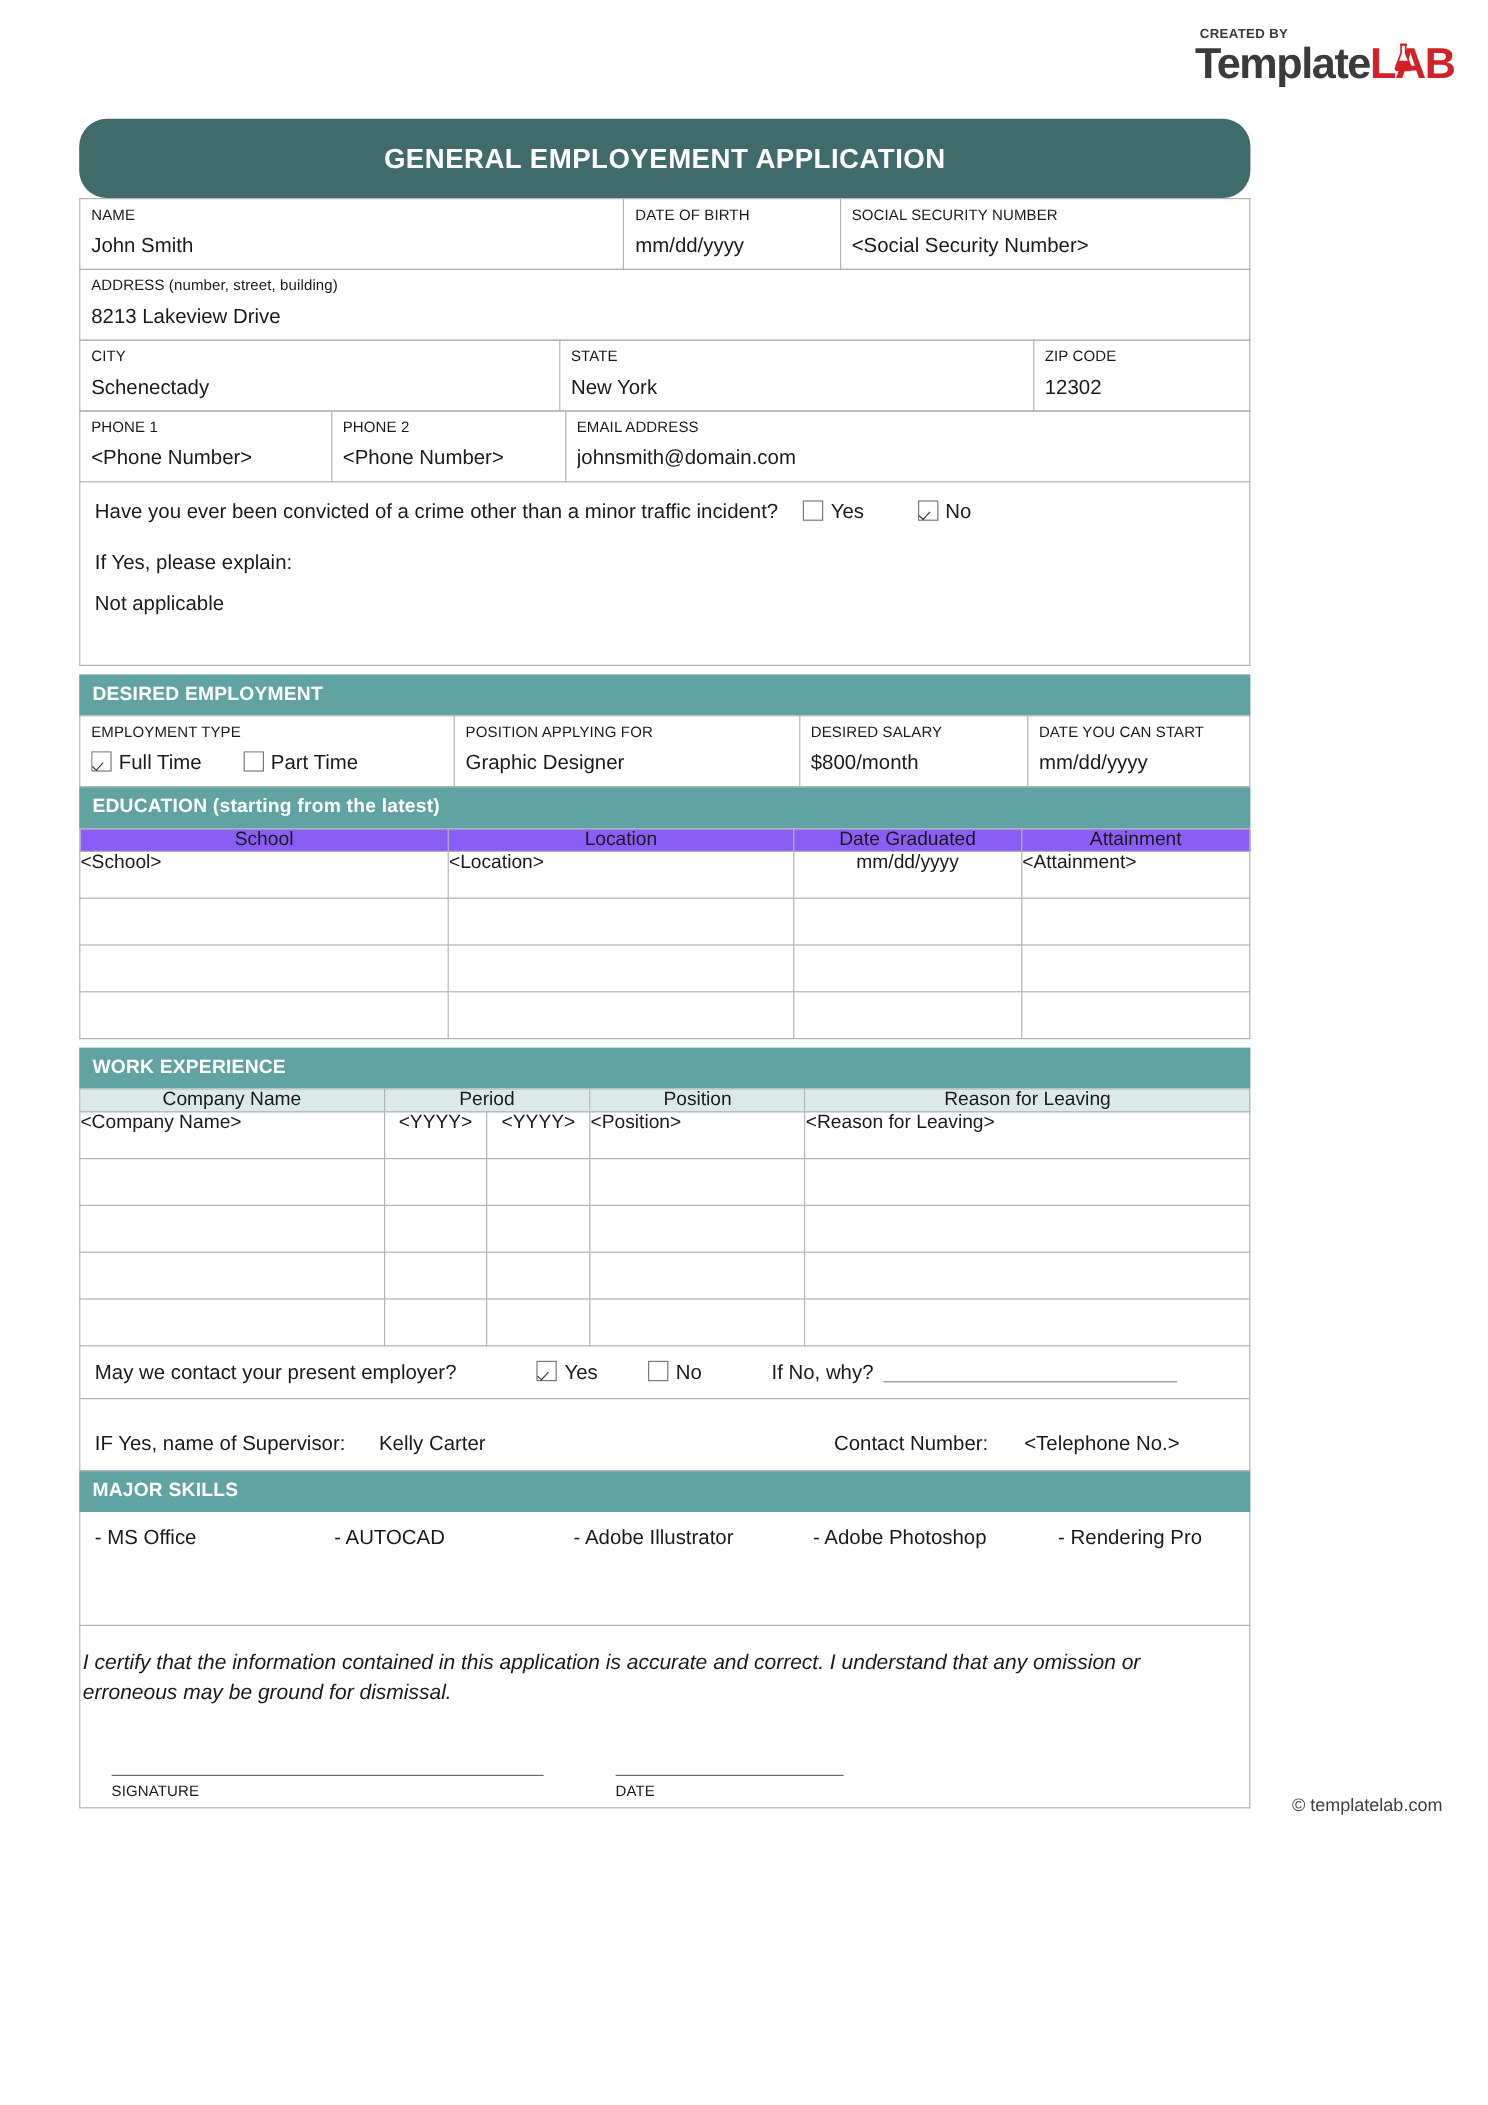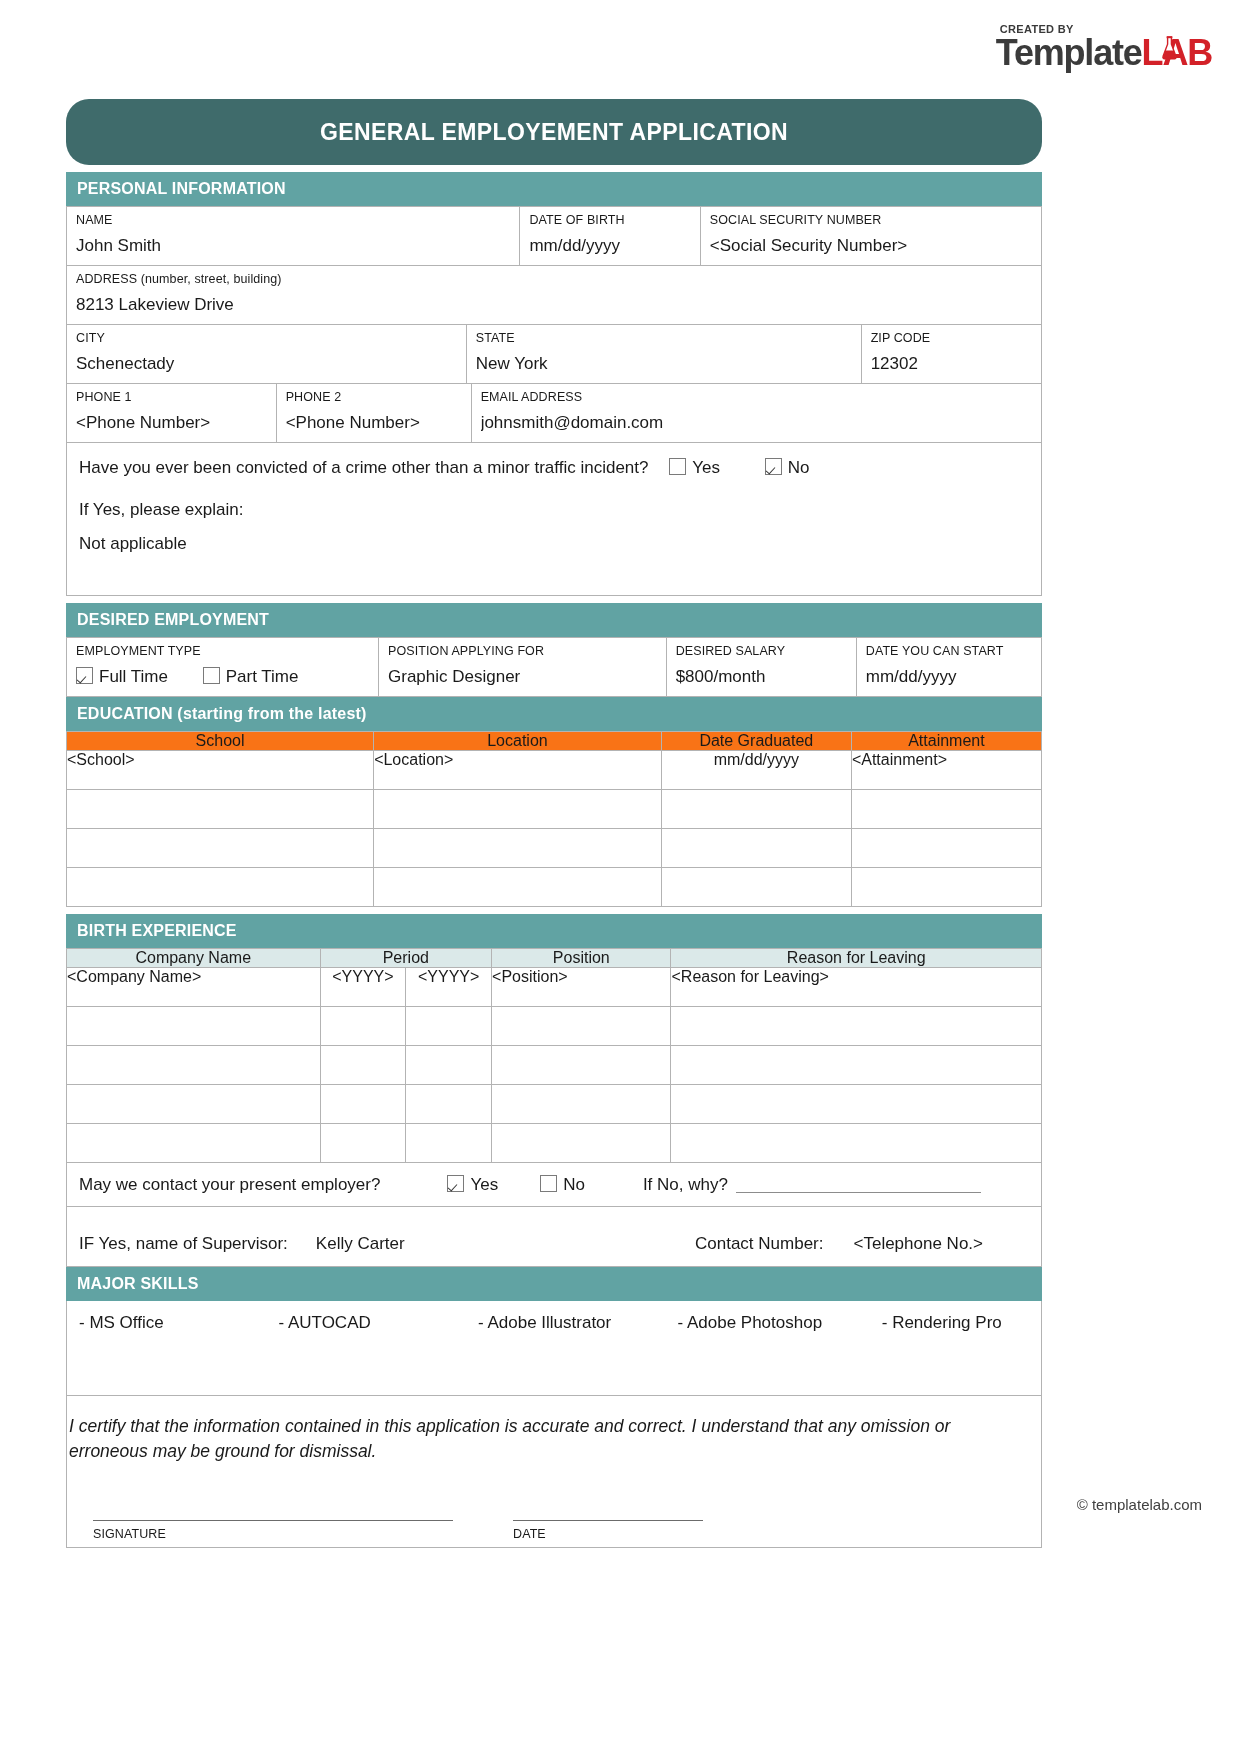--- a/index.html
+++ b/index.html
@@ -164,21 +164,21 @@
     font-size: 17px;
     line-height: 1.2;
   }
   .conv-line .q { margin-right: 16px; }
   .conv-opt { margin-right: 40px; white-space: nowrap; }
   .conv-sub { margin-top: 22px; font-size: 17px; }
   .conv-ans { margin-top: 14px; font-size: 17px; }
 
   
   .thead td {
-    background: #f97316;
+    background: #8b5cf6;
     text-align: center;
     font-size: 16px;
     padding: 8px 4px 9px 4px;
     border: 1px solid #b3b3b3;
   }
   .thead.wx td { background: #dbe9e9; }
 
   .trow td {
     height: 38px;
     font-size: 16px;
@@ -288,21 +288,20 @@
             <path d="M6.6 1 h3.8 v7.2 l4.6 12.3 a1.6 1.6 0 0 1 -1.5 2.2 H3.5 a1.6 1.6 0 0 1 -1.5 -2.2 L6.6 8.2 Z" fill="#ffffff" stroke="#d32128" stroke-width="1.4"></path>
             <path d="M4.3 14.6 h8.4 l2.3 6.1 a1.3 1.3 0 0 1 -1.2 1.9 H3.2 a1.3 1.3 0 0 1 -1.2 -1.9 Z" fill="#d32128"></path>
             <rect x="5.6" y="0.4" width="5.8" height="1.8" fill="#d32128"></rect>
           </svg></span></div>
   </div>
 
   <div class="doc">
 
     <div class="title-bar">GENERAL EMPLOYEMENT APPLICATION</div>
 
-    <div class="section-bar gap-top">PERSONAL INFORMATION</div>
 
     <table class="grid">
       <colgroup>
           <col style="width:46.5%">
           <col style="width:18.5%">
           <col style="width:35%">
         </colgroup>
       <tbody>
           <tr>
         <td>
@@ -488,21 +487,21 @@
       </tr>
       <tr class="trow">
         <td></td>
         <td></td>
         <td class="center"></td>
         <td></td>
       </tr>
     </tbody>
       </table>
 
-    <div class="section-bar gap-top">BIRTH EXPERIENCE</div>
+    <div class="section-bar gap-top">WORK EXPERIENCE</div>
 
     <table class="grid">
       <colgroup>
           <col style="width:26%">
           <col style="width:8.8%">
           <col style="width:8.8%">
           <col style="width:18.4%">
           <col style="width:38%">
         </colgroup>
       <tbody>

